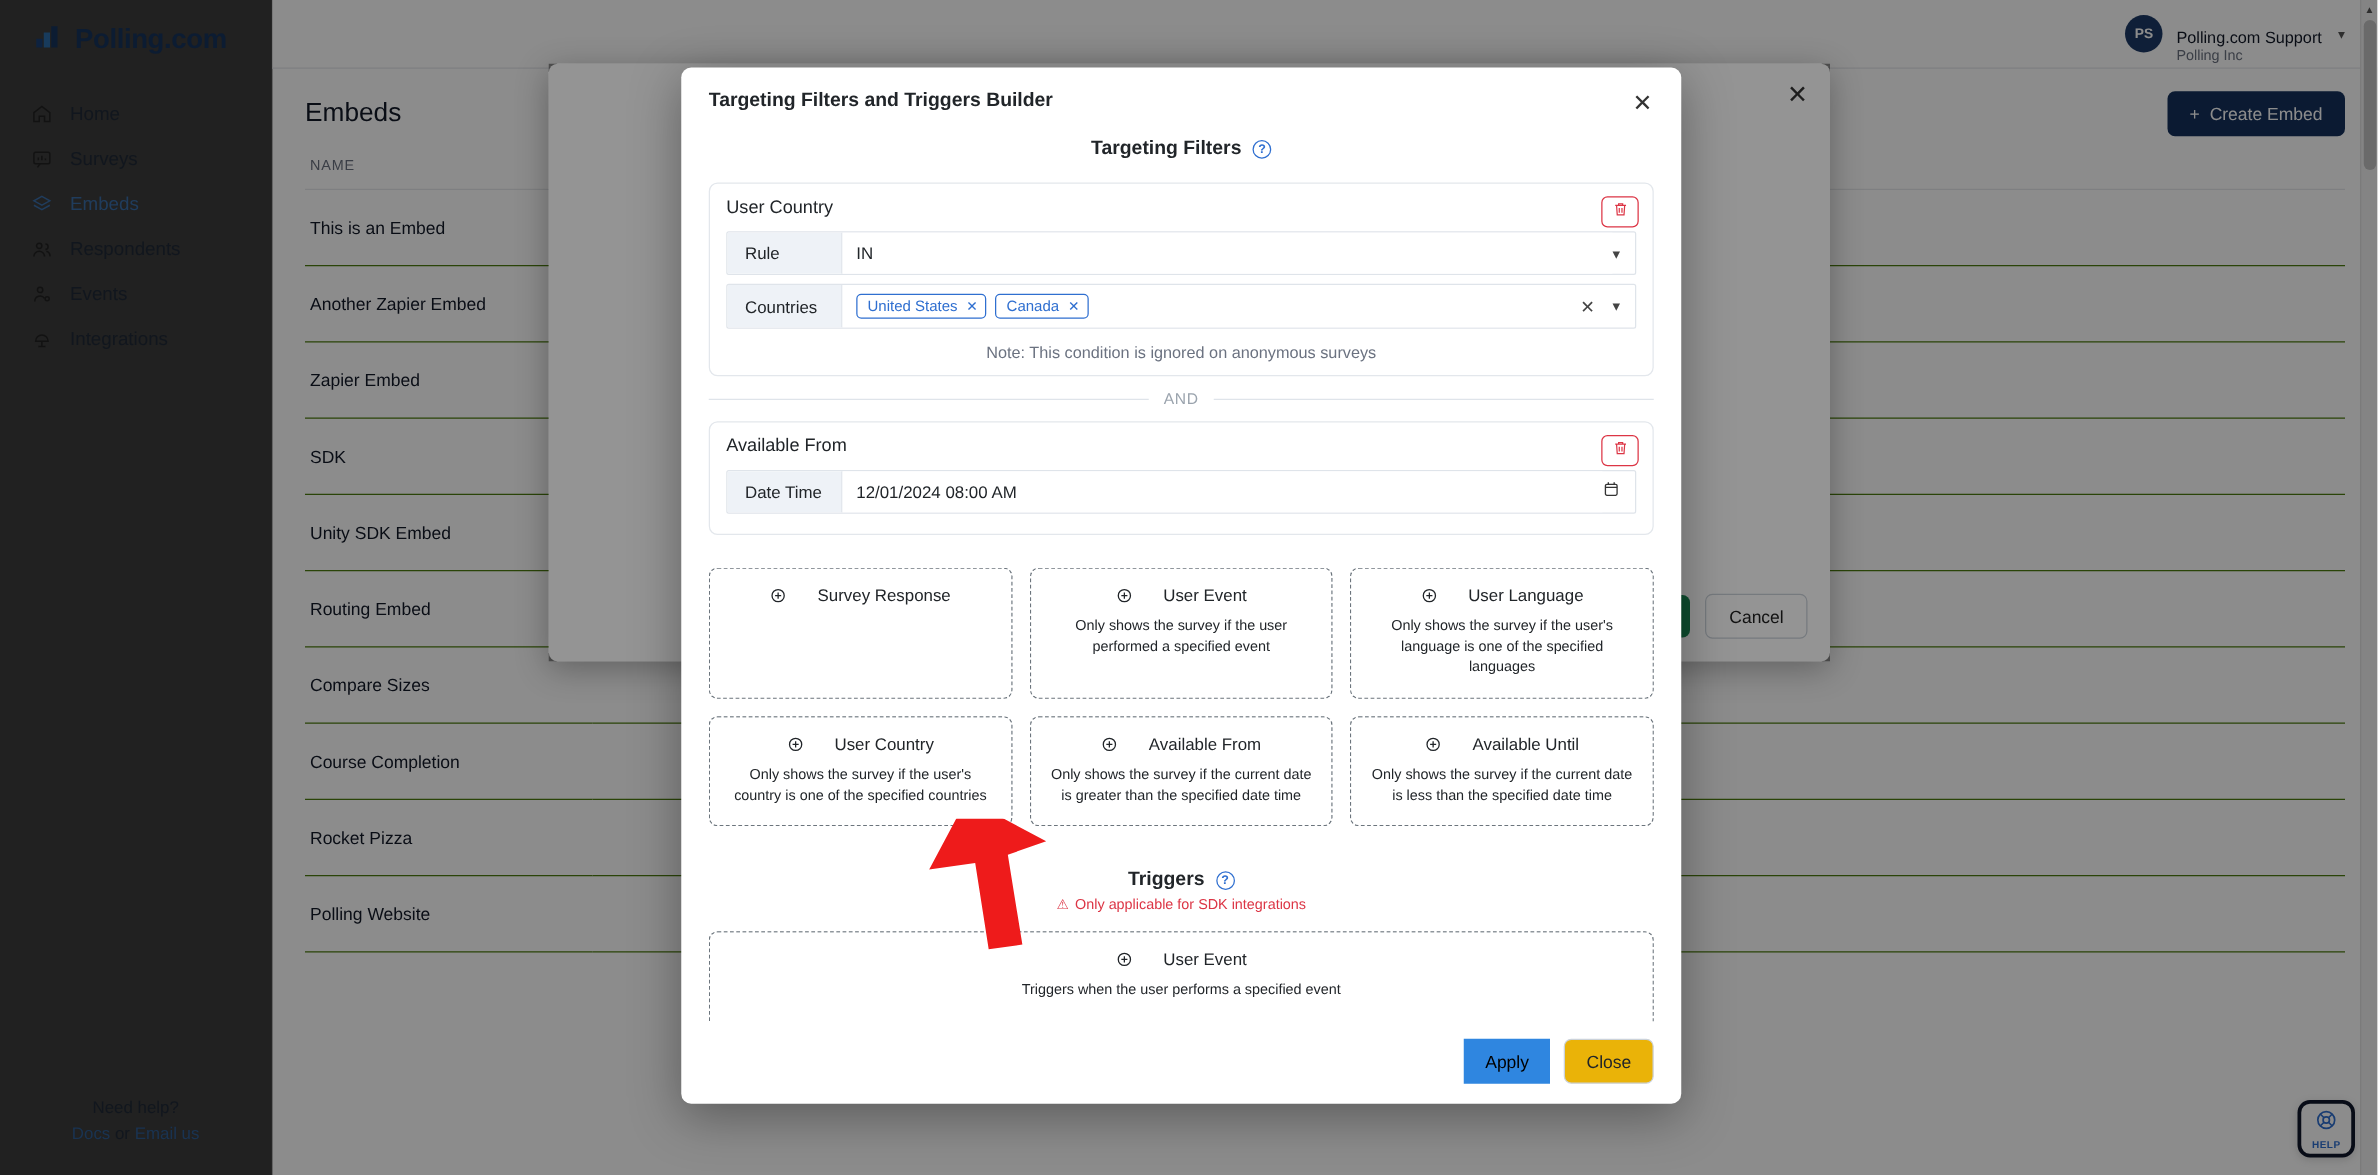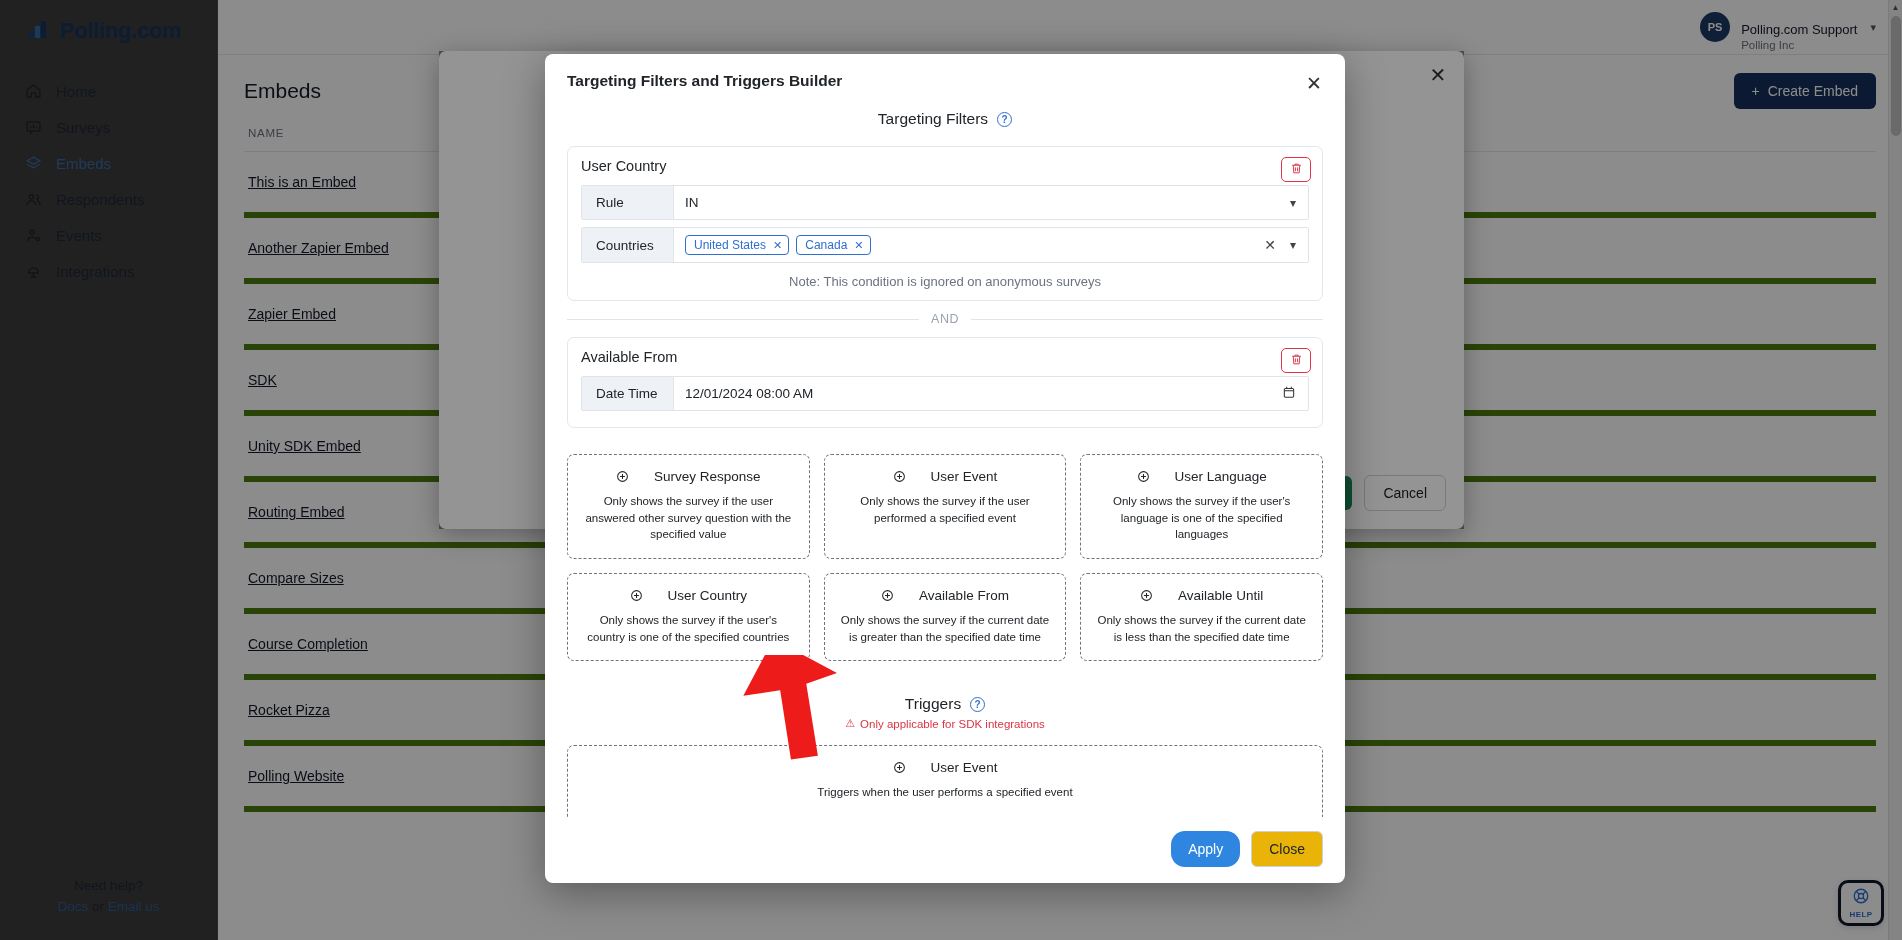--- a/index.html
+++ b/index.html
@@ -60,22 +60,22 @@
     background: #14315c; color: #fff; border: none; border-radius: 6px;
     padding: 10px 18px; font-size: 14px; display: flex; align-items: center; gap: 8px; cursor: pointer;
   }
 
   table.embeds { width: 100%; border-collapse: collapse; table-layout: fixed; }
   table.embeds th {
     text-align: left; font-size: 11.5px; letter-spacing: .7px; color: #6b7280;
     font-weight: 400; padding: 0 10px 12px 4px; border-bottom: 1px solid #e5e7eb;
   }
   table.embeds td {
-    padding: 14px 10px 14px 4px; border-bottom: 6px solid #4d7c0f;
-    font-size: 14px; color: #111827; vertical-align: middle; text-decoration: underline;
+    padding: 14px 10px 14px 4px; border-bottom: 1px solid #4d7c0f;
+    font-size: 14px; color: #111827; vertical-align: middle;
   }
   .col-name { width: 230px; }
   .col-survey { width: 300px; }
   .col-actions { }
   .survey-cell { display: flex; align-items: center; gap: 12px; }
   .s-avatar {
     width: 22px; height: 22px; border-radius: 50%; color: #fff; font-size: 8px; font-weight: 700;
     display: flex; align-items: center; justify-content: center; flex: 0 0 22px;
   }
   .s-name { font-size: 14px; white-space: nowrap; overflow: hidden; text-overflow: ellipsis; }
@@ -137,21 +137,21 @@
   .modal-title { font-size: 15.5px; font-weight: 700; color: #212529; }
   .modal-close {
     position: absolute; right: 18px; top: 16px; width: 26px; height: 26px;
     display: flex; align-items: center; justify-content: center; font-size: 19px; color: #333; cursor: pointer;
   }
   .modal-body { flex: 1; padding: 0 22px; overflow: hidden; }
 
   .section-head {
     display: flex; align-items: center; justify-content: center; gap: 9px; margin: 6px 0 18px 0;
   }
-  .section-title { font-size: 15.5px; font-weight: 400; color: #212529; }
+  .section-title { font-size: 15.5px; font-weight: 700; color: #212529; }
   .info-ico {
     width: 15px; height: 15px; border-radius: 50%; border: 1.4px solid #2f6fd0;
     color: #2f6fd0; font-size: 10px; font-weight: 700; display: inline-flex;
     align-items: center; justify-content: center; cursor: pointer;
   }
 
   .filter-card {
     border: 1px solid #e3e7ec; border-radius: 7px; padding: 11px 13px 9px 13px;
     position: relative; margin-bottom: 2px; background: #fff;
   }
@@ -198,21 +198,21 @@
 
   .triggers-head { margin-top: 34px; text-align: center; }
   .triggers-warn { font-size: 11.5px; color: #dc3545; margin-top: 4px; display: flex; align-items: center; justify-content: center; gap: 5px; }
   .warn-ico { font-size: 11px; }
 
   .trigger-card { margin-top: 15px; }
 
   .modal-foot {
     display: flex; justify-content: flex-end; gap: 11px; padding: 14px 22px 16px 22px;
   }
-  .btn-apply { background: #2f86e0; color: #ffffff; border: none; border-radius: 14px; padding: 9px 17px; font-size: 14px; cursor: pointer; }
+  .btn-apply { background: #2f86e0; color: #000000; border: none; border-radius: 0; padding: 9px 17px; font-size: 14px; cursor: pointer; }
   .btn-close { background: #eab308; color: #212529; border: 1px solid #cbd2da; border-radius: 6px; padding: 9px 17px; font-size: 14px; cursor: pointer; }
 
   
   .annot-arrow { position: absolute; left: 735px; top: 655px; z-index: 9; pointer-events: none; }
 </style>
 </head>
 <body>
 
 <div id="app">
 
@@ -704,21 +704,20 @@
 
       <div class="opt-grid" id="filter-options">
           <div class="opt-card">
             <div class="opt-title">
               <span class="plus-ico"><svg viewBox="0 0 24 24" width="13" height="13" fill="none" stroke="#212529" stroke-width="1.9">
                   <circle cx="12" cy="12" r="9"></circle>
                   <path d="M12 7.5 v9 M7.5 12 h9"></path>
                 </svg></span>
               <span>Survey Response</span>
             </div>
-            <div class="opt-desc">Only shows the survey if the user answered other survey question with the specified value</div>
           </div>
           <div class="opt-card">
             <div class="opt-title">
               <span class="plus-ico"><svg viewBox="0 0 24 24" width="13" height="13" fill="none" stroke="#212529" stroke-width="1.9">
                   <circle cx="12" cy="12" r="9"></circle>
                   <path d="M12 7.5 v9 M7.5 12 h9"></path>
                 </svg></span>
               <span>User Event</span>
             </div>
             <div class="opt-desc">Only shows the survey if the user performed a specified event</div>

